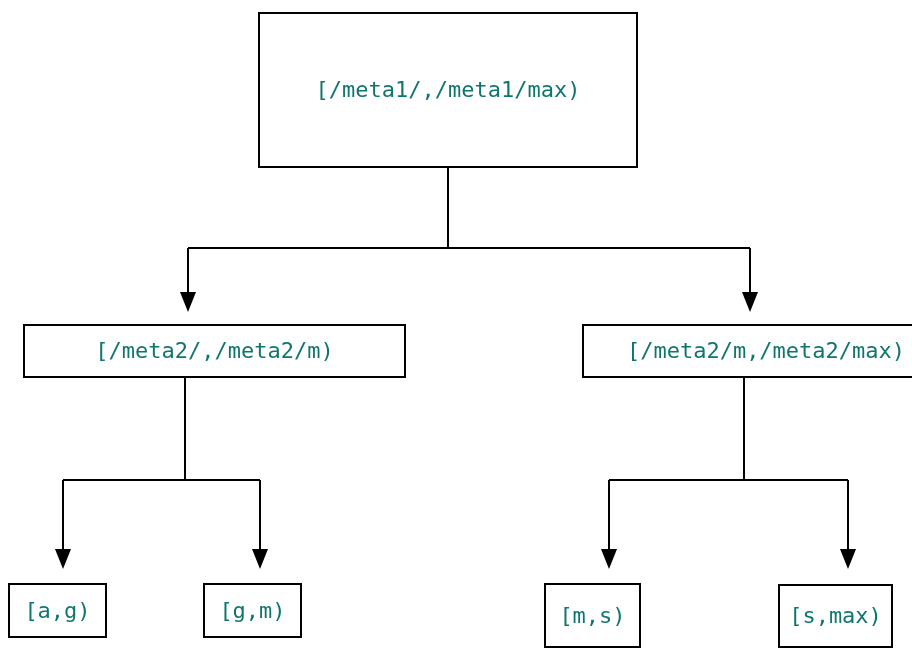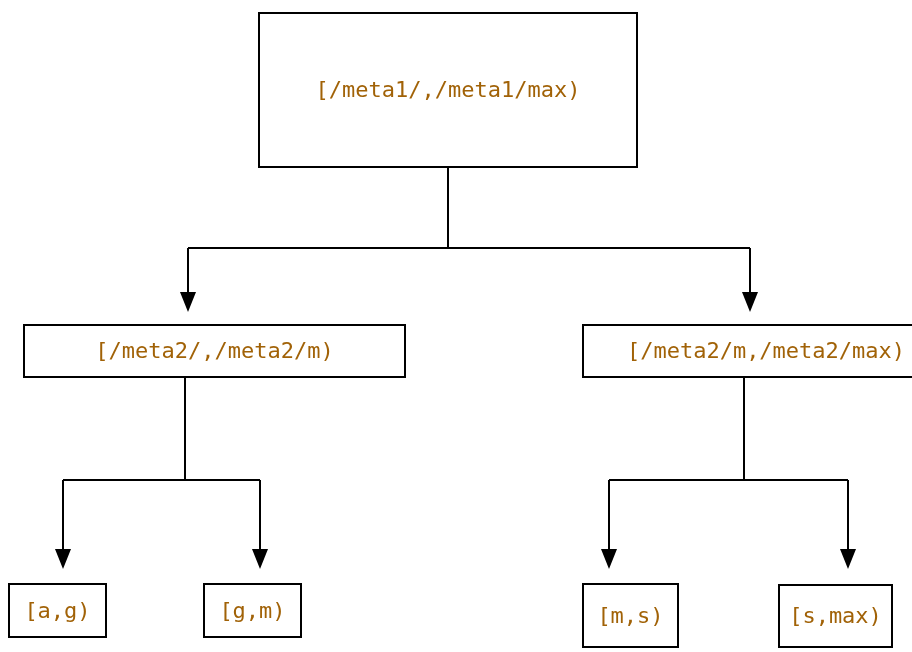--- a/index.html
+++ b/index.html
@@ -13,35 +13,35 @@
     height: 652px;
     background: #ffffff;
     font-family: "DejaVu Sans Mono", "Liberation Mono", monospace;
     overflow: hidden;
   }
   .node {
     position: absolute;
     box-sizing: border-box;
     border: 2px solid #000000;
     background: #ffffff;
-    color: #a16207;
+    color: #0f766e;
     display: flex;
     align-items: center;
     justify-content: center;
     font-size: 22px;
     line-height: 1;
     white-space: nowrap;
   }
   
   #node-root       { left: 258px; top: 12px;  width: 380px; height: 156px; }
   #node-left-child { left: 23px;  top: 324px; width: 383px; height: 54px; }
   #node-right-child{ left: 582px; top: 324px; width: 368px; height: 54px; }
   #node-leaf-ag    { left: 8px;   top: 583px; width: 99px;  height: 55px; }
   #node-leaf-gm    { left: 203px; top: 583px; width: 99px;  height: 55px; }
-  #node-leaf-ms    { left: 582px; top: 583px; width: 97px;  height: 65px; }
+  #node-leaf-ms    { left: 544px; top: 583px; width: 97px;  height: 65px; }
   #node-leaf-smax  { left: 778px; top: 584px; width: 115px; height: 64px; }
   #edges-svg {
     position: absolute;
     left: 0;
     top: 0;
   }
 </style>
 </head>
 <body>
 

